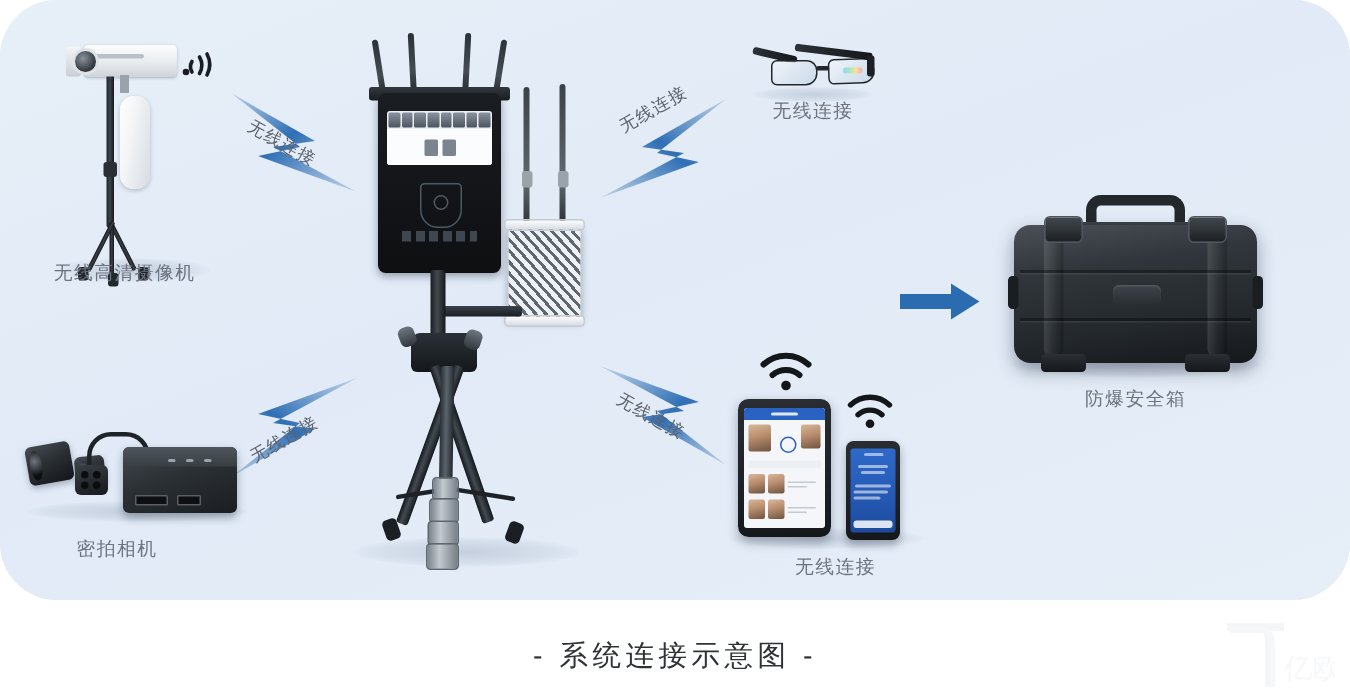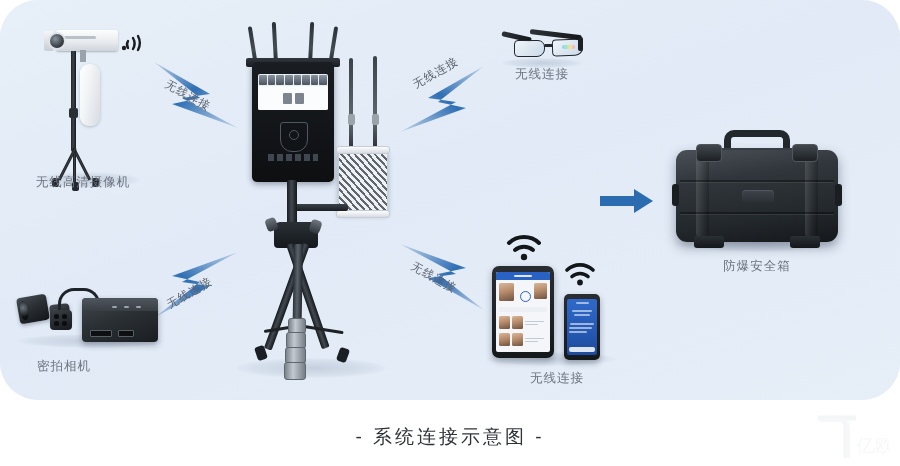--- a/index.html
+++ b/index.html
@@ -517,21 +517,21 @@
     </div>
     <div class="kit-box">
       <div class="kit-box-top"></div>
       <div class="kit-led" style="left:30px;"></div>
       <div class="kit-led" style="left:42px;"></div>
       <div class="kit-led" style="left:54px;"></div>
       <div class="kit-port" style="left:8px;width:22px;"></div>
       <div class="kit-port" style="left:36px;width:16px;"></div>
     </div>
   </div>
-  <div class="label" style="left:4px;top:358px;width:120px;font-family:Liberation Serif, serif;">密拍相机</div>
+  <div class="label" style="left:18px;top:358px;width:120px;font-family:Liberation Serif, serif;">密拍相机</div>
 
   <div class="bolt" style="left:396px;top:240px;">
     <svg width="96" height="80" viewBox="0 0 96 80">
       <defs>
         <linearGradient id="bg4" x1="1" y1="1" x2="0" y2="0">
           <stop offset="0%" stop-color="#c1d4e9"></stop>
           <stop offset="48%" stop-color="#2f6fb5"></stop>
           <stop offset="100%" stop-color="#c3d6ea"></stop>
         </linearGradient>
       </defs>

